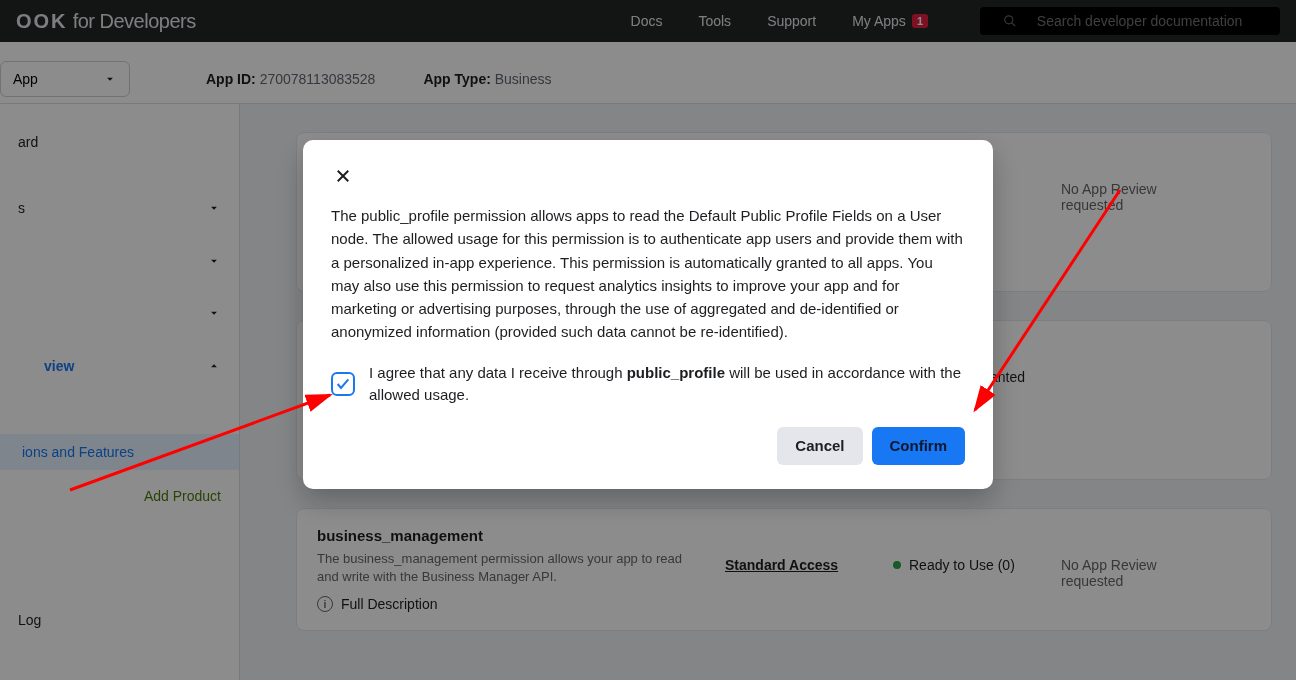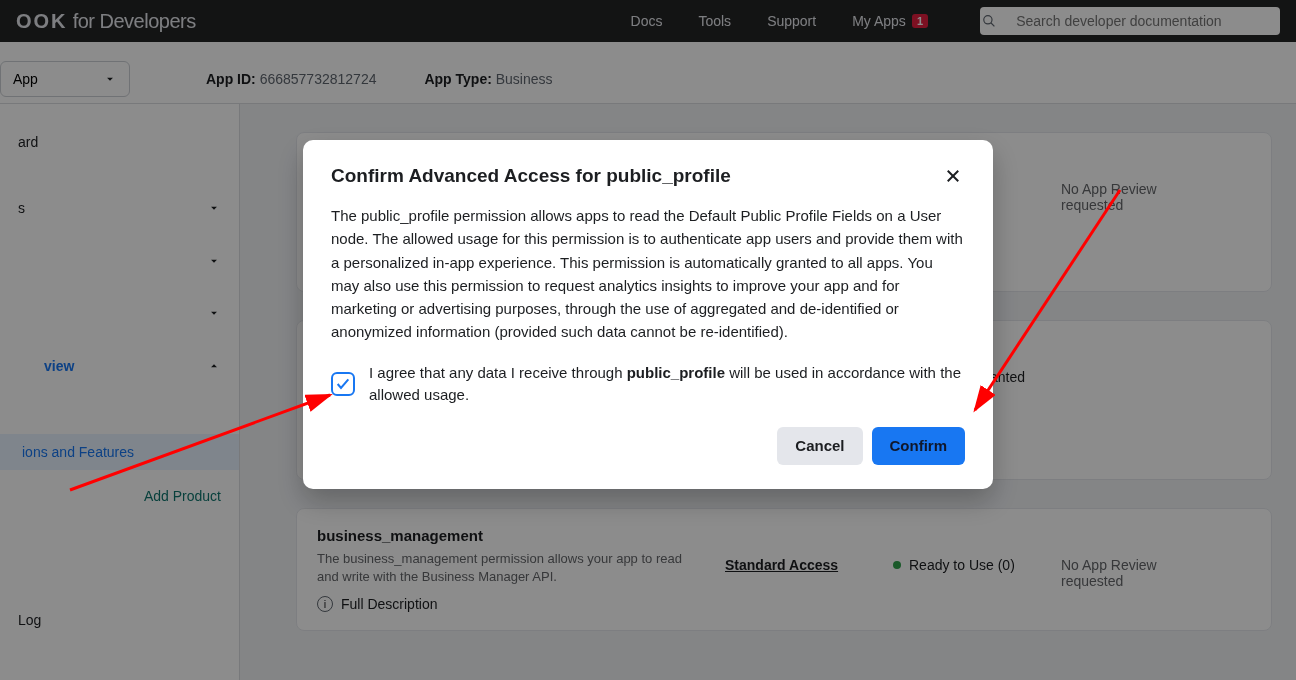--- a/index.html
+++ b/index.html
@@ -3,39 +3,39 @@
 <meta charset="utf-8">
 <style>
   * { box-sizing: border-box; margin: 0; padding: 0; font-family: -apple-system, BlinkMacSystemFont, "Segoe UI", Helvetica, Arial, sans-serif; }
   body { width: 1296px; height: 680px; overflow: hidden; background: #f0f2f5; position: relative; }
   .topbar { height: 42px; background: #242526; display: flex; align-items: center; padding: 0 16px; color: #e4e6eb; }
   .brand { font-size: 20px; font-weight: 500; letter-spacing: -0.5px; }
   .brand .bold { font-weight: 700; letter-spacing: 2px; }
   .topnav { margin-left: auto; display: flex; align-items: center; gap: 36px; font-size: 14px; }
   .topnav .navitem { color: #e4e6eb; cursor: pointer; display: flex; align-items: center; gap: 6px; }
   .badge { background: #e41e3f; color: #fff; font-size: 11px; padding: 1px 5px; border-radius: 3px; font-weight: 600; }
-  .searchwrap { display: flex; align-items: center; gap: 20px; background: #ffffff; color: #606770; border-radius: 4px; padding: 6px 2px; min-width: 300px; margin-left: 16px; }
+  .searchwrap { display: flex; align-items: center; gap: 20px; background: #000000; color: #606770; border-radius: 4px; padding: 6px 23px; min-width: 300px; margin-left: 16px; }
   .searchwrap input { border: none; outline: none; background: transparent; font-size: 14px; width: 100%; color: #606770; }
   .search-icon { width: 16px; height: 16px; }
 
   .appheader { height: 62px; background: #fff; border-bottom: 1px solid #dadde1; display: flex; align-items: center; padding: 12px 24px 0 0; gap: 40px; }
   .appselect { height: 36px; border: 1px solid #ccd0d5; border-radius: 6px; padding: 0 12px; display: flex; align-items: center; gap: 8px; margin-left: 0; width: 130px; justify-content: space-between; font-size: 14px; cursor: pointer; }
   .appmeta { display: flex; gap: 48px; font-size: 14px; color: #1c1e21; margin-left: 36px; }
   .appmeta .label { font-weight: 600; }
   .appmeta .value { color: #606770; }
 
   .layout { display: flex; height: calc(100% - 104px); }
   .sidebar { width: 240px; background: #fff; border-right: 1px solid #dadde1; padding: 20px 0; font-size: 14px; color: #1c1e21; }
   .side-item { display: flex; align-items: center; justify-content: space-between; padding: 10px 18px; cursor: pointer; }
   .side-sub { padding: 10px 18px 10px 18px; cursor: pointer; }
   .side-sub.active { background: #e7f3ff; color: #1877f2; font-weight: 500; }
   .chevron { width: 14px; height: 14px; }
   .side-settings-label, .side-products-label, .side-dash-label { white-space: nowrap; overflow: hidden; }
   .side-item.highlighted { color: #1877f2; font-weight: 600; }
-  .add-product { color: #0f766e; font-weight: 500; text-align: right; padding: 18px; cursor: pointer; }
+  .add-product { color: #4d7c0f; font-weight: 500; text-align: right; padding: 18px; cursor: pointer; }
   .side-group { margin-top: 80px; }
 
   .main { flex: 1; overflow-y: auto; padding: 28px 24px 28px 56px; }
   .perm-card { background: #fff; border-radius: 8px; padding: 18px 20px; margin-bottom: 28px; display: flex; gap: 28px; align-items: flex-start; border: 1px solid #e4e6eb; }
   .perm-left { flex: 1; max-width: 380px; }
   .perm-name { font-weight: 600; font-size: 15px; color: #1c1e21; margin-bottom: 6px; }
   .perm-desc { font-size: 13px; color: #65676b; line-height: 1.4; margin-bottom: 10px; }
   .full-desc { font-size: 14px; color: #1c1e21; display: flex; align-items: center; gap: 8px; cursor: pointer; }
   .info-icon { width: 16px; height: 16px; border: 1px solid #606770; border-radius: 50%; display: inline-flex; align-items: center; justify-content: center; font-size: 11px; }
   .perm-col { min-width: 140px; font-size: 14px; color: #1c1e21; padding-top: 30px; }
@@ -89,21 +89,21 @@
 </div>
 
 <div class="appheader">
   <div class="appselect">
     <span>App</span>
     <svg class="chevron" viewBox="0 0 24 24" fill="#1c1e21">
         <path d="M7 10l5 5 5-5z"></path>
       </svg>
   </div>
   <div class="appmeta">
-    <div><span class="label">App ID:</span> <span class="value">666857732812724</span></div>
+    <div><span class="label">App ID:</span> <span class="value">270078113083528</span></div>
     <div><span class="label">App Type:</span> <span class="value">Business</span></div>
   </div>
 </div>
 
 <div class="layout">
 
   <div class="sidebar">
     <div class="side-item">
       <span class="side-dash-label">ard</span>
     </div>
@@ -185,21 +185,20 @@
       </div>
       <div class="perm-col review">No App Review requested</div>
     </div>
 
   </div>
 </div>
 
 <div class="overlay">
   <div class="dialog">
     <div class="dialog-title-row">
-      <h2>Confirm Advanced Access for public_profile</h2>
       <div class="close-btn">
         <svg width="18" height="18" viewBox="0 0 24 24" stroke="#1c1e21" stroke-width="2.5" fill="none">
             <line x1="5" y1="5" x2="19" y2="19"></line>
             <line x1="19" y1="5" x2="5" y2="19"></line>
           </svg>
       </div>
     </div>
     <p>The public_profile permission allows apps to read the Default Public Profile Fields on a User node. The allowed usage for this permission is to authenticate app users and provide them with a personalized in-app experience. This permission is automatically granted to all apps. You may also use this permission to request analytics insights to improve your app and for marketing or advertising purposes, through the use of aggregated and de-identified or anonymized information (provided such data cannot be re-identified).</p>
     <div class="agree-row">
       <div class="checkbox">

